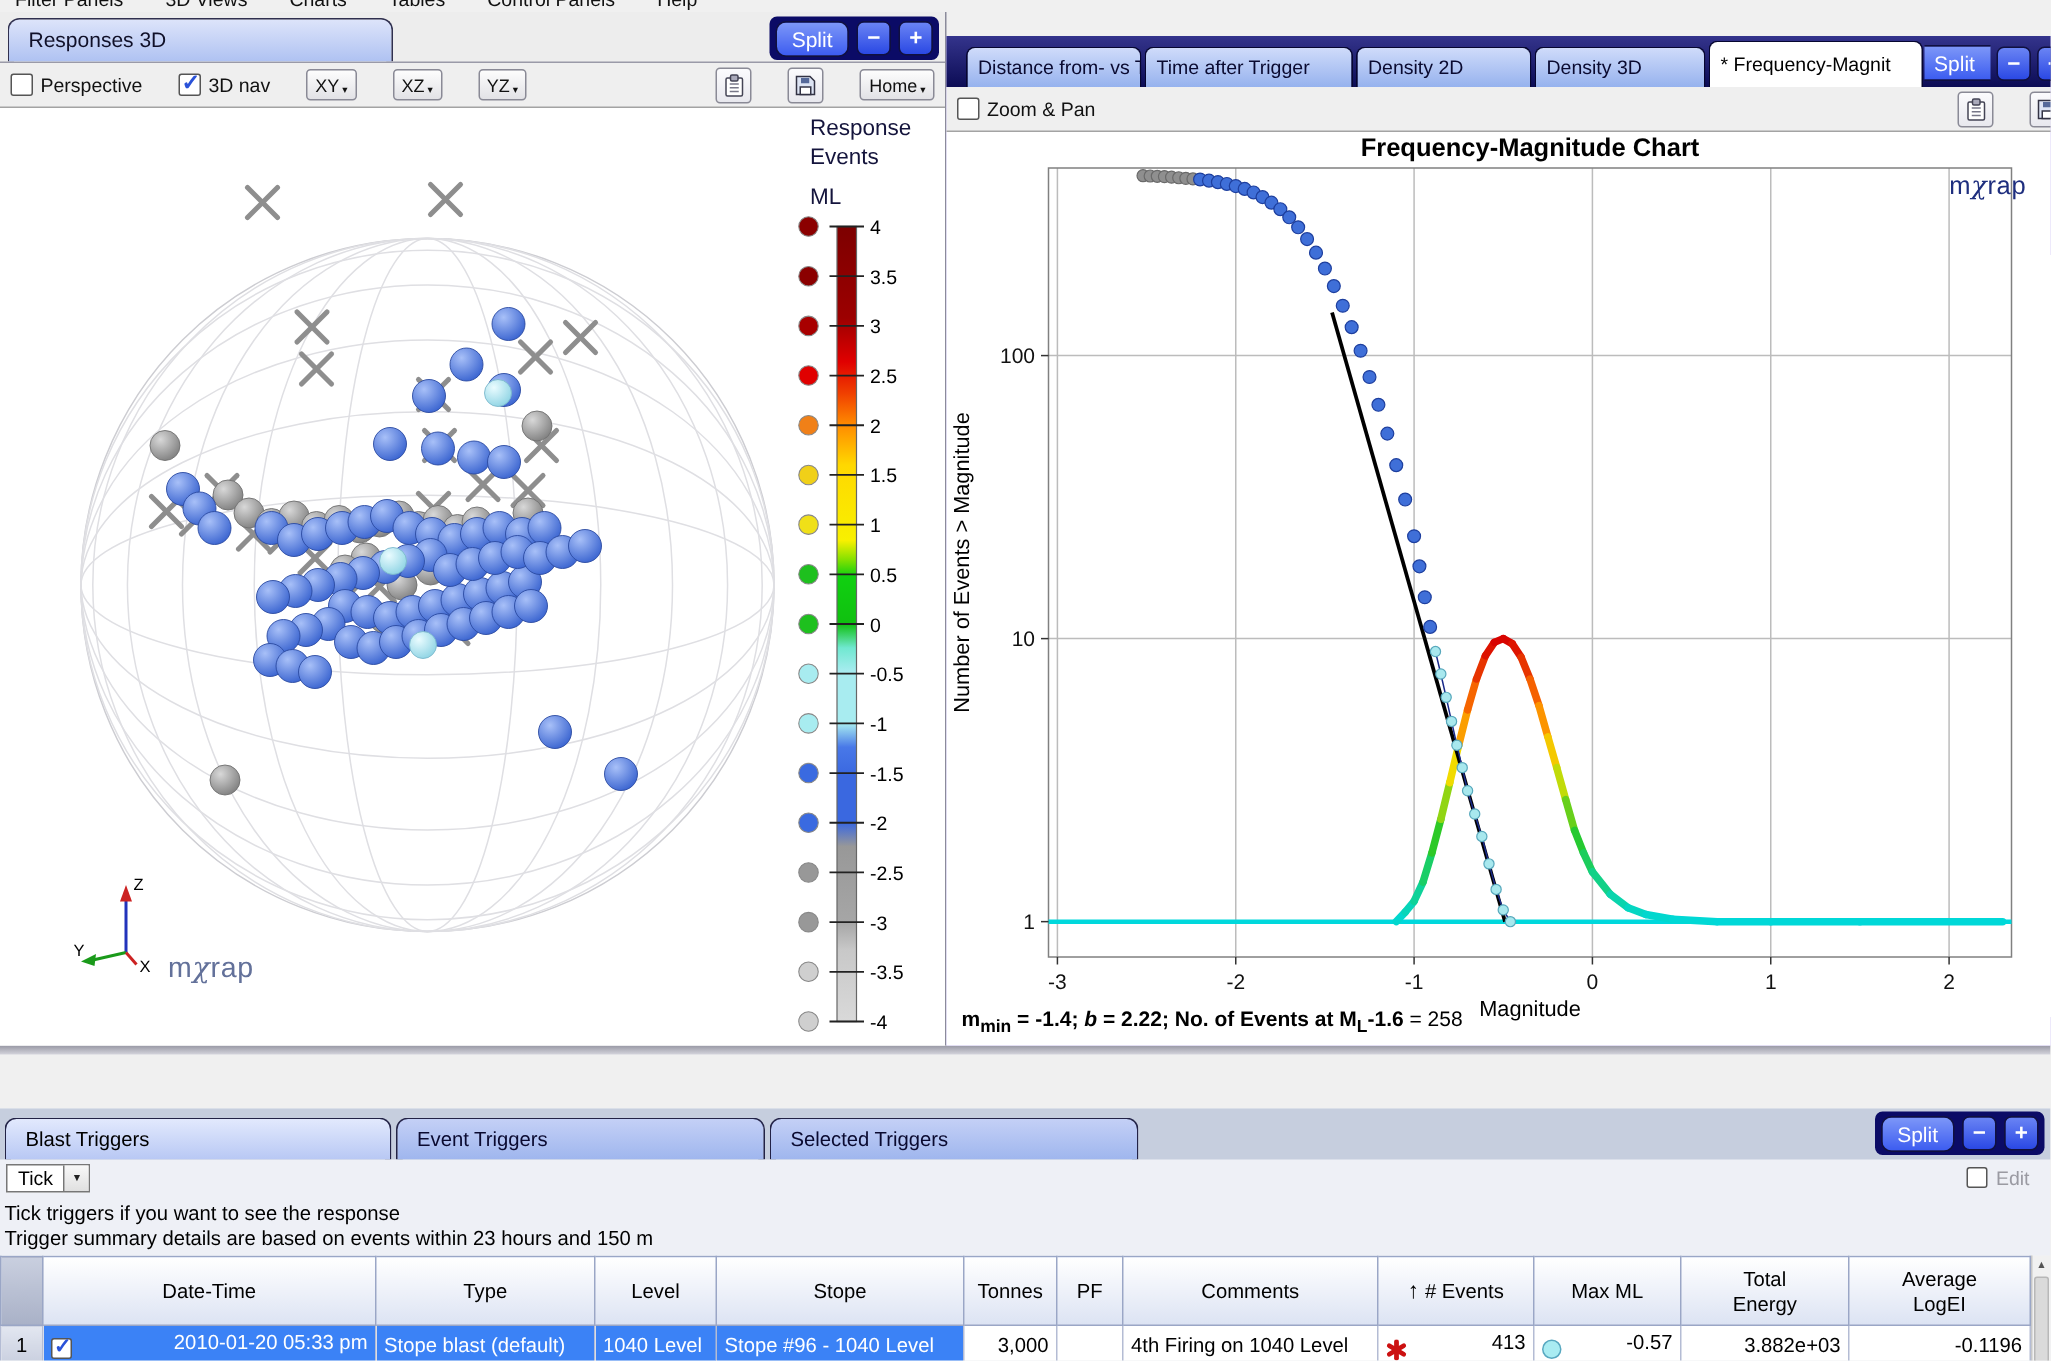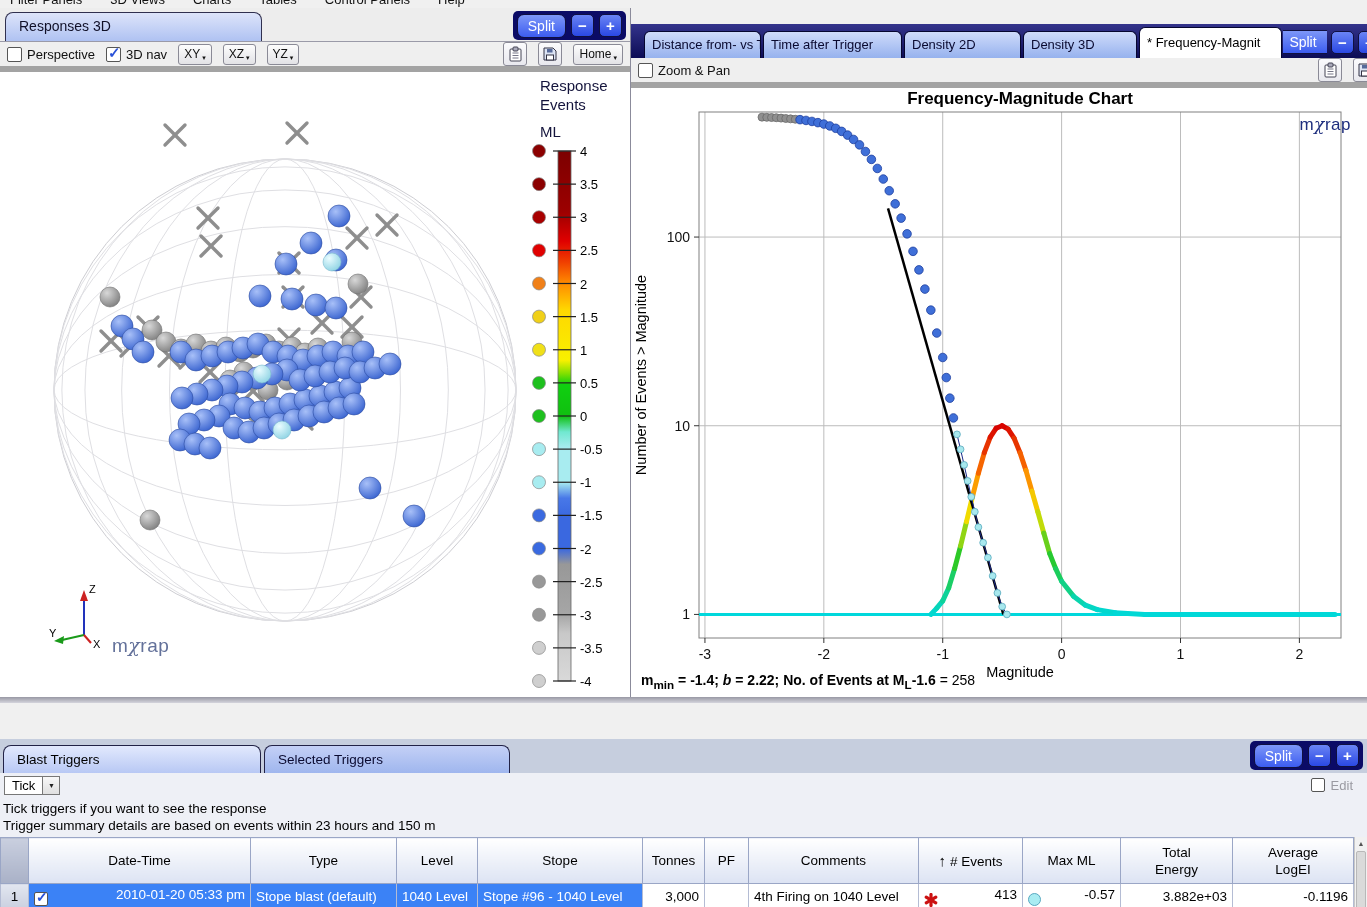--- a/index.html
+++ b/index.html
@@ -30,22 +30,22 @@
              padding:0 3px 0 12px; flex:none; }
   .rtab { height:27px; line-height:26px; padding:0 7px; margin:0 1px; background:linear-gradient(#cfdbfa,#96b2ee);
           border:1px solid #060630; border-bottom:none; border-radius:6px 6px 0 0; font-size:13px; white-space:nowrap;
           overflow:hidden; color:#0a0a30; flex:none; }
   .rtab.active { background:#fff; height:31px; line-height:30px; color:#000; }
   .rtab-right { margin-left:auto; display:flex; gap:4px; align-items:center; padding-bottom:4px; }
   .split-clip { width:44px; overflow:hidden; }
   .split-clip .split-btn { width:70px; margin-left:-15px; }
 
   
-  .toolbar { height:30px; background:#efefef; border-bottom:6px solid #a3a3a3; display:flex; align-items:center;
-             padding:0 7px; gap:11px; font-size:13px; flex:none; color:#111; }
+  .toolbar { height:30px; background:#efefef; border-bottom:1px solid #a3a3a3; display:flex; align-items:center;
+             padding:0 7px; gap:24px; font-size:13px; flex:none; color:#111; }
   .cb-row { display:flex; align-items:center; gap:5px; }
   .cb { width:15px; height:15px; border:1px solid #555; background:#fff; border-radius:2px; position:relative;
         display:inline-block; flex:none; }
   .cb.checked::after { content:"✓"; position:absolute; top:-4px; left:1px; color:#2a52d8; font-weight:bold; font-size:15px; }
   .cb-sm { width:14px; height:14px; }
   .cb-sm.checked::after { font-size:14px; top:-4px; left:1px; }
   .mini-btn { height:21px; padding:0 5px; border:1px solid #8a8a96; background:linear-gradient(#fdfdfd,#e2e2e6);
               border-radius:3px; font-size:12px; display:inline-flex; align-items:center; color:#111; }
   .mini-btn .dd { font-size:7px; margin-left:2px; margin-top:7px; }
   .icon-btn { width:24px; height:24px; border:1px solid #8a8a96; background:linear-gradient(#fbfbfd,#e8e8ee);
@@ -616,20 +616,21 @@
         <div class="varrow" style="position:absolute;bottom:0;left:0;right:0;">▼</div>
       </div>
     </div>
   </div>
 
   <div class="divider"></div>
 
   <div class="bottom-panel">
     <div class="btabbar">
       <div class="btab active" style="width:258px">Blast Triggers</div>
+      <div class="btab" style="width:246px">Event Triggers</div>
       <div class="btab" style="width:246px">Selected Triggers</div>
       <div class="navy-chip bchip">
         <div class="split-btn">Split</div>
         <div class="pm-btn">−</div>
         <div class="pm-btn">+</div>
       </div>
     </div>
     <div class="btoolbar">
       <div class="tick-btn">
         <span class="lbl">Tick</span>

